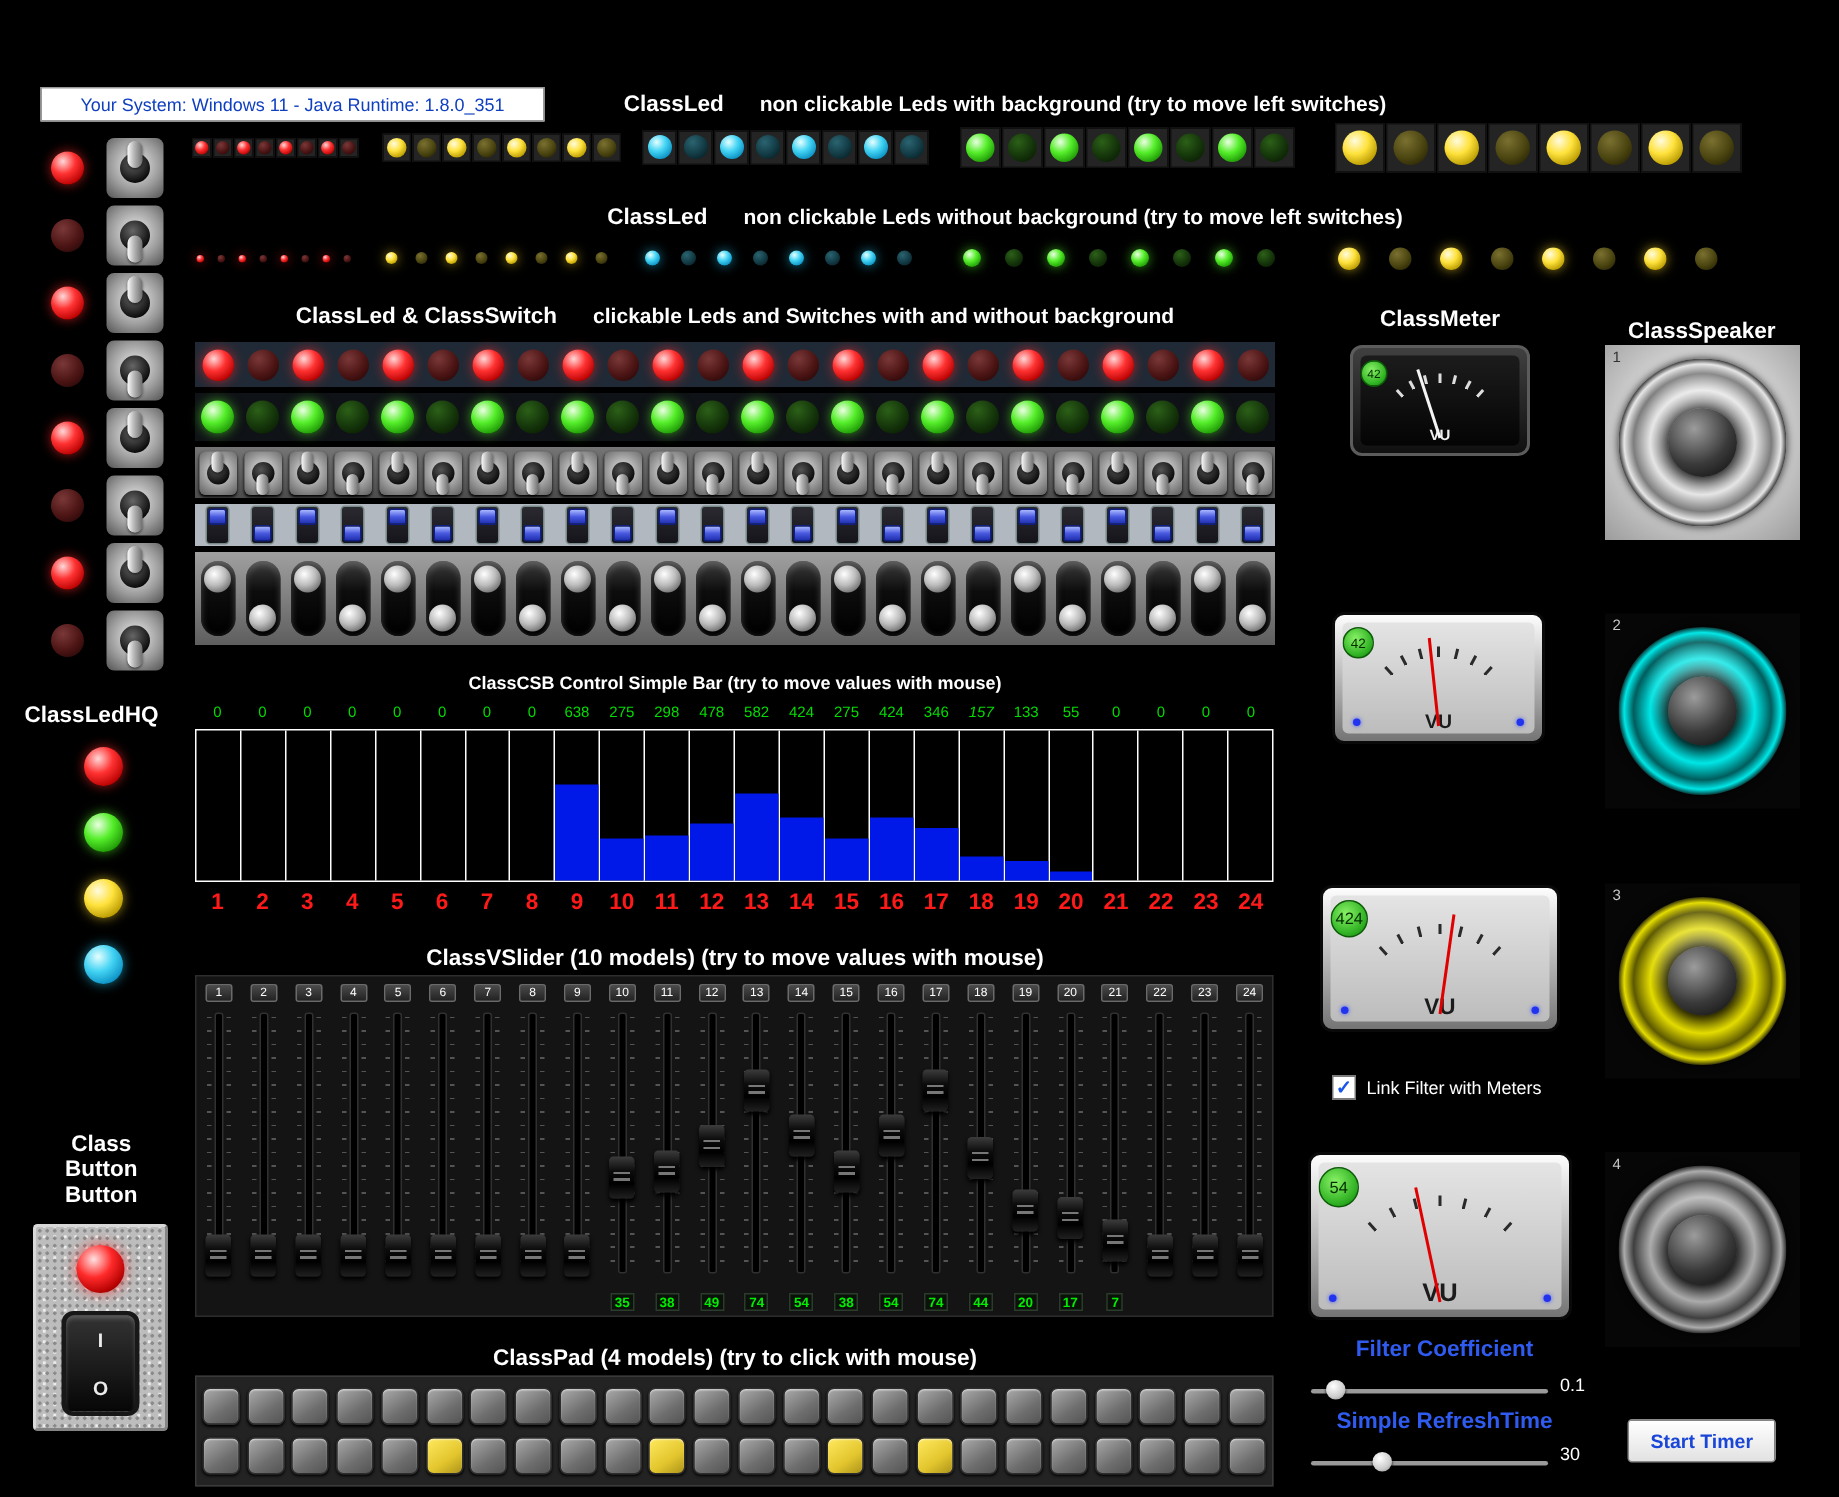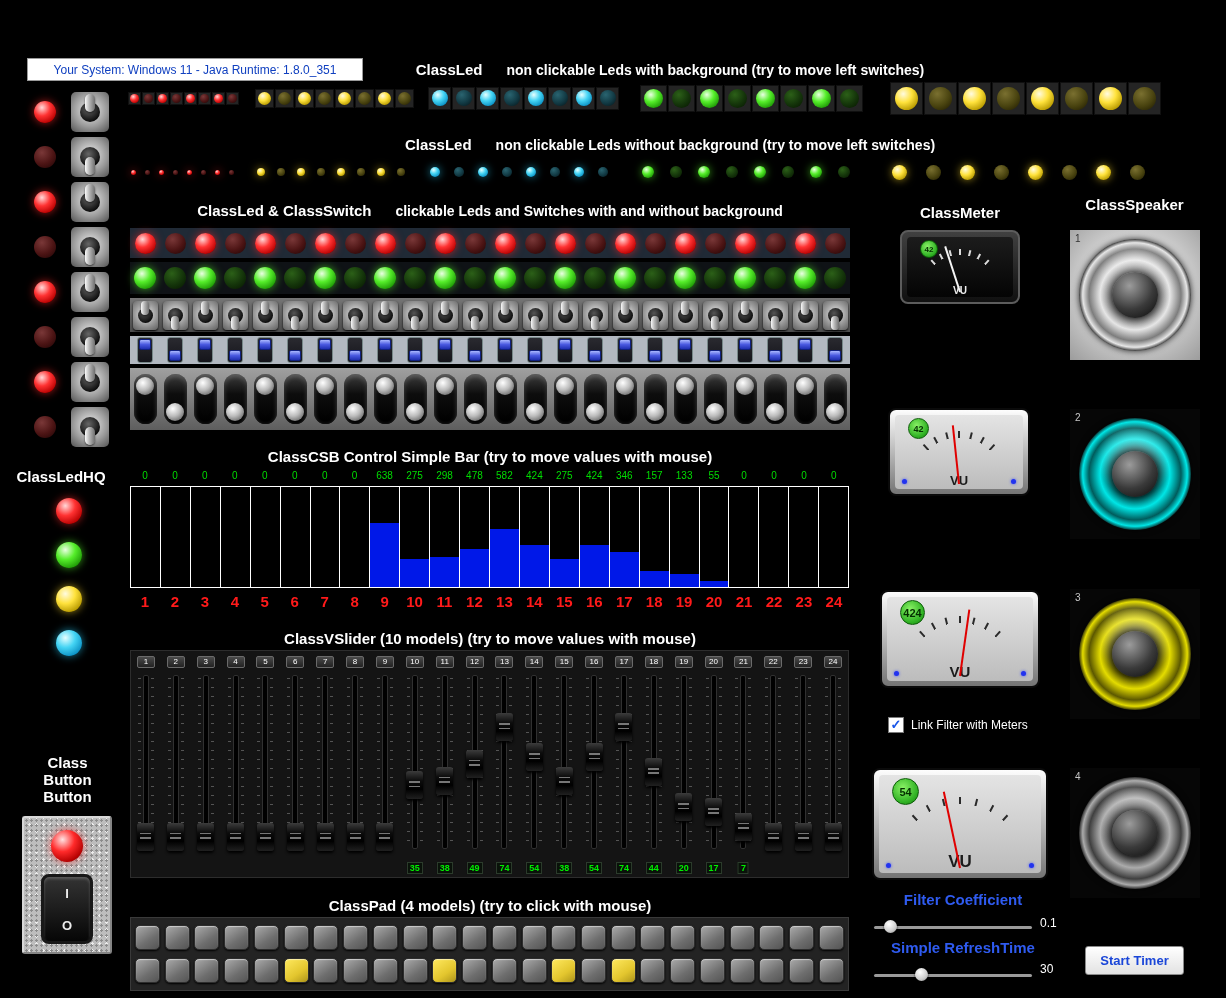--- a/index.html
+++ b/index.html
@@ -88,21 +88,21 @@
         background:linear-gradient(180deg,#fdfdfd,#9e9e9e 70%,#747474)}
   .meter.dark{background:linear-gradient(180deg,#404040,#101010);border-color:#5c5c5c}
   .mface{position:relative;width:100%;height:100%;border-radius:4px;overflow:hidden;
         background:linear-gradient(180deg,#e4e4e4,#bcbcbc)}
   .meter.dark .mface{background:linear-gradient(180deg,#1c1c1c,#040404)}
   .mtick{position:absolute;left:50%;bottom:5px;width:2px;margin-left:-1px;transform-origin:50% 100%;
         background:linear-gradient(180deg,#2a2a2a 7px,transparent 7px)}
   .meter.dark .mtick{background:linear-gradient(180deg,#ddd 6px,transparent 6px)}
   .mneedle{position:absolute;left:50%;bottom:5px;width:2px;margin-left:-1px;transform-origin:50% 100%;background:#e00000;z-index:2}
   .meter.dark .mneedle{background:#f5f5f5}
-  .mbadge{position:absolute;top:3px;left:13px;border-radius:50%;z-index:3;border:1px solid #0c5c08;color:#032f00;font-weight:bold;
+  .mbadge{position:absolute;top:3px;left:0;border-radius:50%;z-index:3;border:1px solid #0c5c08;color:#032f00;font-weight:normal;
         background:radial-gradient(circle at 40% 35%,#8af266,#30b224 65%,#157a0c);display:flex;align-items:center;justify-content:center}
   .mvu{position:absolute;left:0;right:0;bottom:1px;text-align:center;font-weight:bold;color:#1b1b1b;z-index:1}
   .meter.dark .mvu{color:#eee}
   .mdot{position:absolute;bottom:5px;width:5px;height:5px;border-radius:50%;background:#2233ee;box-shadow:0 0 3px #4455ff}
   
   .spk{position:absolute;left:1070px;width:130px;height:130px;display:flex;align-items:center;justify-content:center}
   .spk.light{background:radial-gradient(circle at 50% 45%,#f2f2f2,#cfcfcf 55%,#9c9c9c)}
   .spk.dark{background:#060606}
   .spk-label{position:absolute;top:3px;left:5px;font-size:10px;color:#c8c8c8}
   .spk.light .spk-label{color:#333}
@@ -146,25 +146,25 @@
 
   <div class="ttl" style="left:340px;top:136px;width:660px">
     <span class="strong">ClassLed</span><span>non clickable Leds without background (try to move left switches)</span>
   </div>
   <div class="ttl" style="left:340px;top:61px;width:660px">
     <span class="strong">ClassLed</span><span>non clickable Leds with background (try to move left switches)</span>
   </div>
   <div class="ttl" style="left:130px;top:202px;width:720px">
     <span class="strong">ClassLed &amp; ClassSwitch</span><span>clickable Leds and Switches with and without background</span>
   </div>
-  <div class="ttl" style="left:130px;top:448px;width:720px;font-size:15px">ClassCSB Control Simple Bar (try to move values with mouse)</div>
+  <div class="ttl" style="left:130px;top:448px;width:720px;font-size:12px">ClassCSB Control Simple Bar (try to move values with mouse)</div>
   <div class="ttl" style="left:130px;top:630px;width:720px;font-size:15px">ClassVSlider (10 models) (try to move values with mouse)</div>
   <div class="ttl" style="left:130px;top:897px;width:720px;font-size:15px">ClassPad (4 models) (try to click with mouse)</div>
   <div class="ttl" style="left:880px;top:204px;width:160px;font-size:15px">ClassMeter</div>
-  <div class="ttl" style="left:1062px;top:196px;width:145px;font-size:15px">ClassSpeaker</div>
+  <div class="ttl" style="left:1062px;top:212px;width:145px;font-size:15px">ClassSpeaker</div>
 
   <div id="ledrows-bg">
       <div style="position: absolute; left: 128px; top: 91.5px; display: flex; gap: 1px;">
         <div class="ledcell" style="width: 13px; height: 13px;">
           <div class="led" style="width: 9px; height: 9px; background: radial-gradient(circle at 36% 30%, rgb(255, 216, 216), rgb(255, 50, 50) 40%, rgb(184, 0, 0) 78%, rgb(60, 0, 0)); box-shadow: none;"></div>
         </div>
         <div class="ledcell" style="width: 13px; height: 13px;">
           <div class="led" style="width: 9px; height: 9px; background: radial-gradient(circle at 36% 30%, rgb(122, 56, 56), rgb(76, 20, 20) 55%, rgb(28, 4, 4)); box-shadow: none;"></div>
         </div>
         <div class="ledcell" style="width: 13px; height: 13px;">
@@ -870,21 +870,21 @@
       <div class="csb-val" style="color: rgb(0, 221, 0);">0</div>
       <div class="csb-val" style="color: rgb(0, 221, 0);">638</div>
       <div class="csb-val" style="color: rgb(0, 221, 0);">275</div>
       <div class="csb-val" style="color: rgb(0, 221, 0);">298</div>
       <div class="csb-val" style="color: rgb(0, 221, 0);">478</div>
       <div class="csb-val" style="color: rgb(0, 221, 0);">582</div>
       <div class="csb-val" style="color: rgb(0, 221, 0);">424</div>
       <div class="csb-val" style="color: rgb(0, 221, 0);">275</div>
       <div class="csb-val" style="color: rgb(0, 221, 0);">424</div>
       <div class="csb-val" style="color: rgb(0, 221, 0);">346</div>
-      <div class="csb-val" style="color: rgb(0, 221, 0);">157</div>
+      <div class="csb-val" style="color: rgb(0, 221, 0); font-style: italic;">157</div>
       <div class="csb-val" style="color: rgb(0, 221, 0);">133</div>
       <div class="csb-val" style="color: rgb(0, 221, 0);">55</div>
       <div class="csb-val" style="color: rgb(0, 221, 0);">0</div>
       <div class="csb-val" style="color: rgb(0, 221, 0);">0</div>
       <div class="csb-val" style="color: rgb(0, 221, 0);">0</div>
       <div class="csb-val" style="color: rgb(0, 221, 0);">0</div>
     </div>
   <div id="csb-chart">
       <div class="csb-cell">
         <div class="csb-bar" style="height: 0px; background: rgb(0, 24, 232);"></div>

